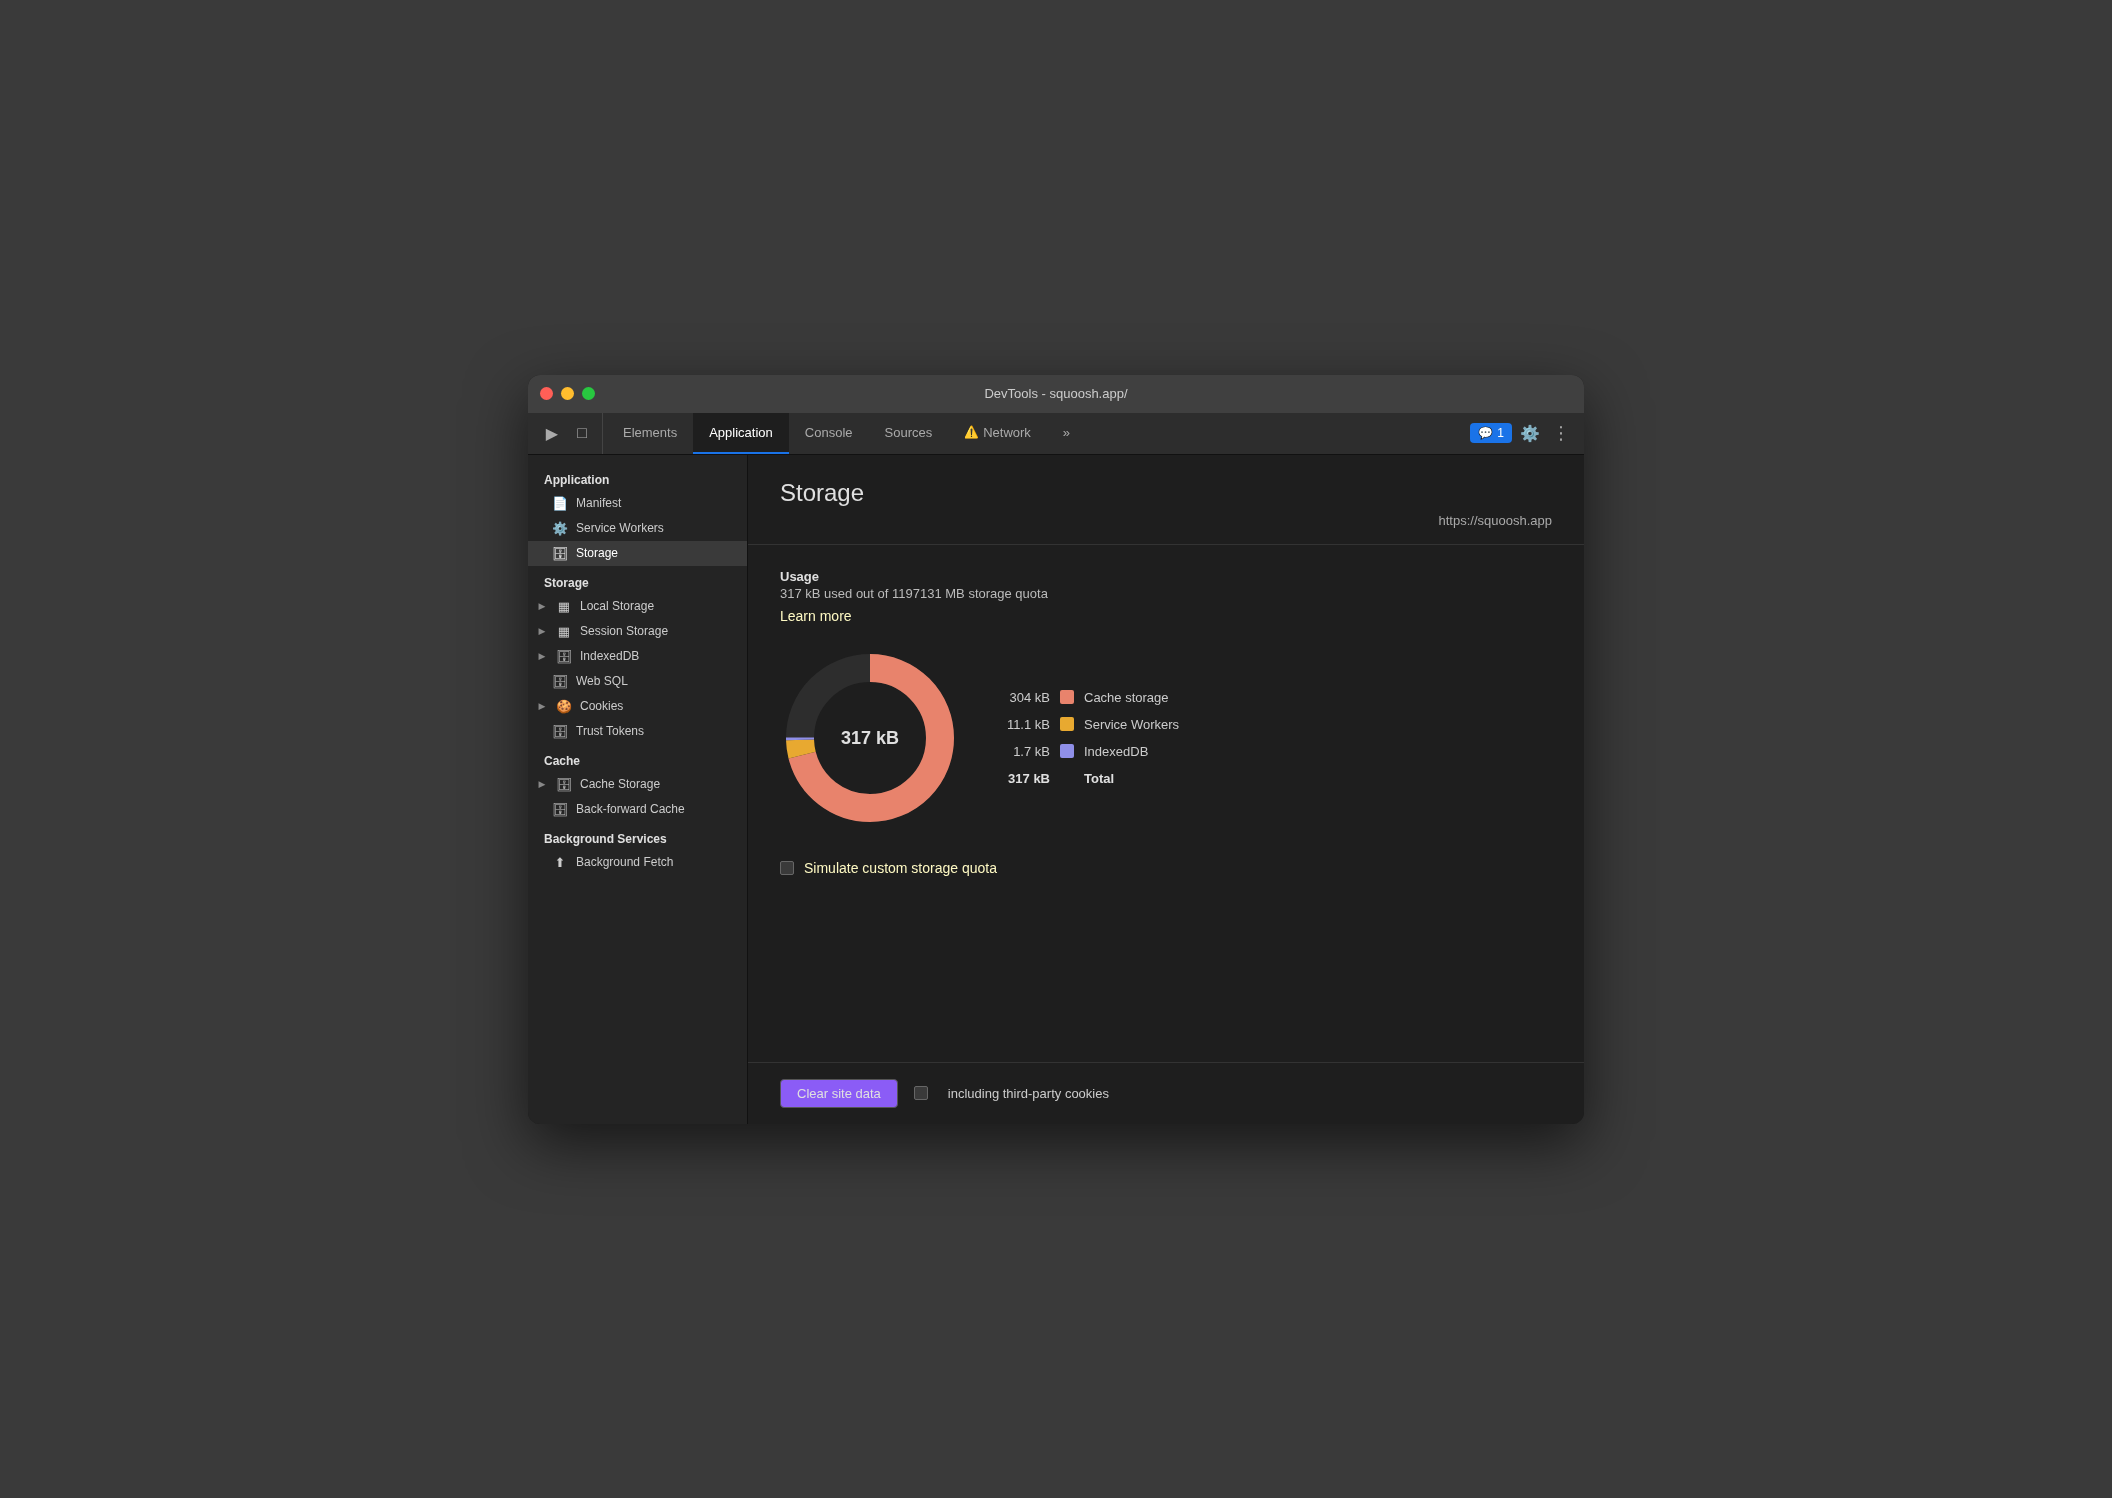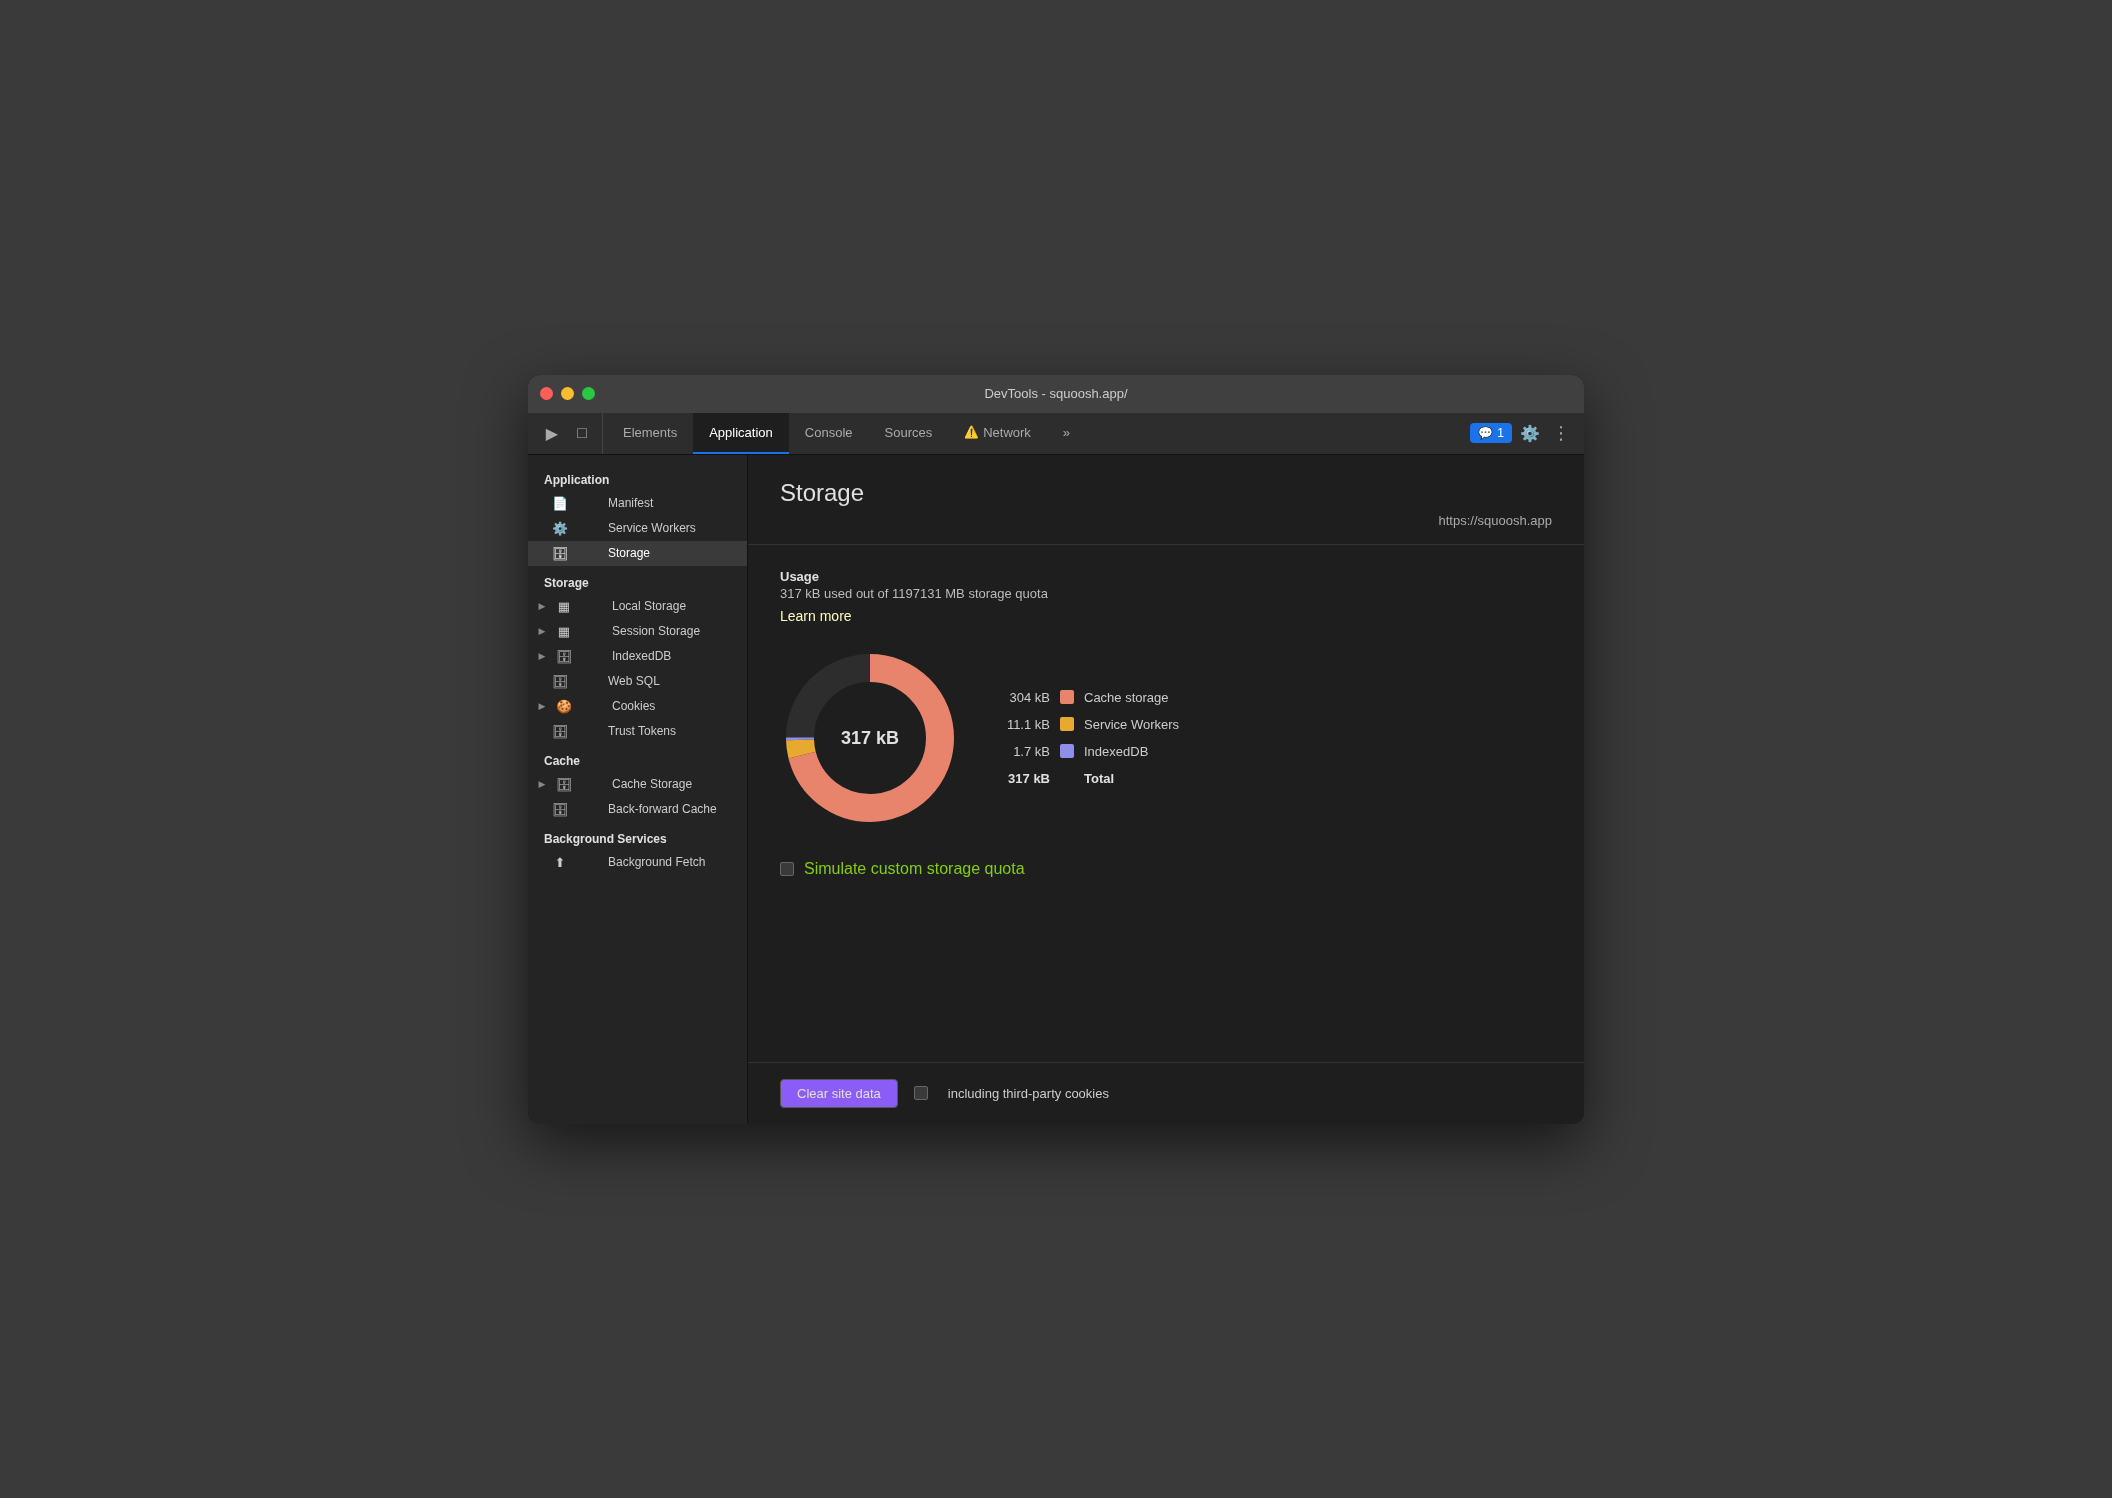--- a/index.html
+++ b/index.html
@@ -184,21 +184,21 @@
       justify-content: center;
       font-size: 9px;
       color: #888;
     }
     .sidebar-icon {
       font-size: 13px;
       width: 16px;
       text-align: center;
       flex-shrink: 0;
     }
-    .sidebar-item-label { flex: 1; margin-left: 32px; }
+    .sidebar-item-label { flex: 1; }
     
     .content {
       flex: 1;
       background: #1e1e1e;
       overflow-y: auto;
       display: flex;
       flex-direction: column;
     }
     .content-header {
       padding: 24px 32px 16px 32px;
@@ -308,22 +308,22 @@
     }
     .checkbox-box {
       width: 14px;
       height: 14px;
       background: #3a3a3a;
       border: 1px solid #666;
       border-radius: 2px;
       flex-shrink: 0;
     }
     .checkbox-label {
-      font-size: 16px;
-      color: #84cc16;
+      font-size: 14px;
+      color: #fef9c3;
     }
     
     .content-footer {
       border-top: 1px solid #333;
       padding: 16px 32px;
       display: flex;
       align-items: center;
       gap: 16px;
     }
     .clear-btn {

